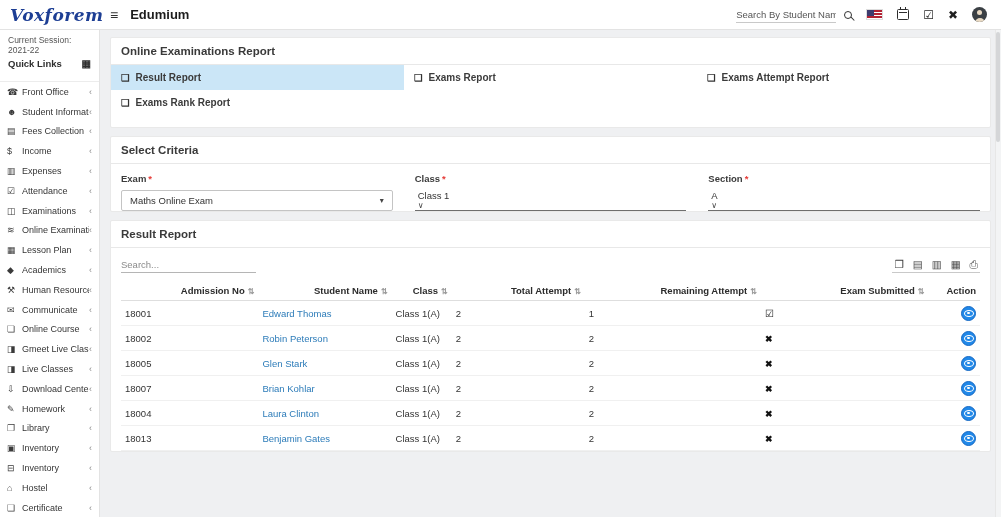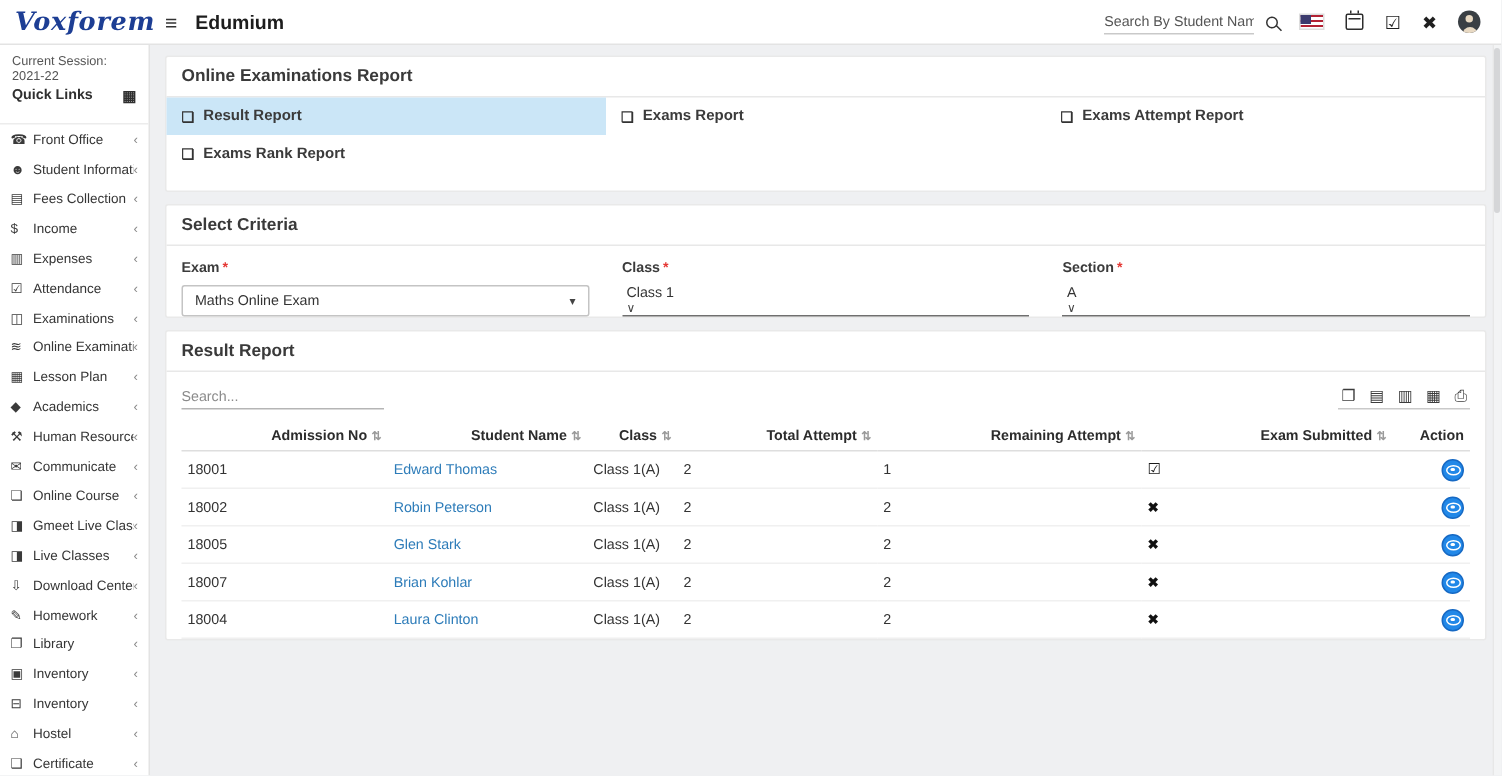--- a/index.html
+++ b/index.html
@@ -361,20 +361,29 @@
               </tr>
               <tr>
                 <td>18004</td>
                 <td><a class="student-link">Laura Clinton</a></td>
                 <td>Class 1(A)</td>
                 <td>2</td>
                 <td>2</td>
                 <td><span class="submitted-cross">✖</span></td>
                 <td class="action-cell"><span class="eye-btn"></span></td>
               </tr>
+              <tr>
+                <td>18013</td>
+                <td><a class="student-link">Benjamin Gates</a></td>
+                <td>Class 1(A)</td>
+                <td>2</td>
+                <td>2</td>
+                <td><span class="submitted-cross">✖</span></td>
+                <td class="action-cell"><span class="eye-btn"></span></td>
+              </tr>
             </tbody>
         </table>
 
       </section>
 
     </main>
   </div>
 
   <div class="scroll-strip">
     <div class="scroll-thumb"></div>

